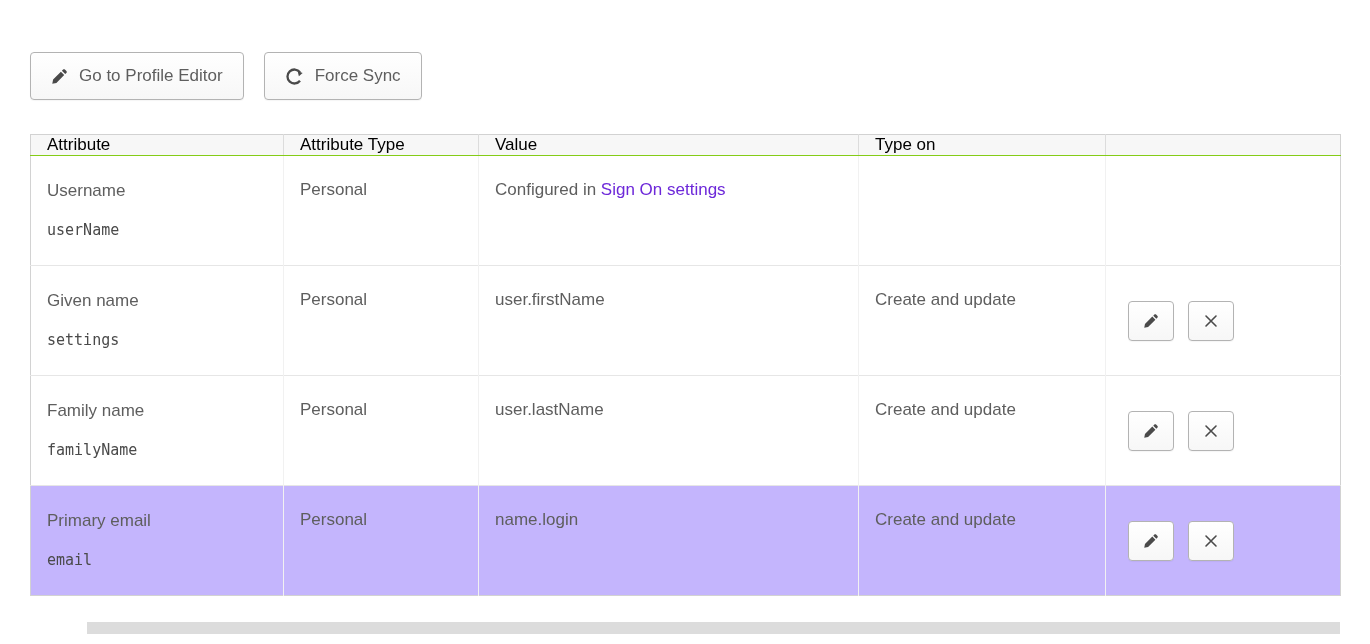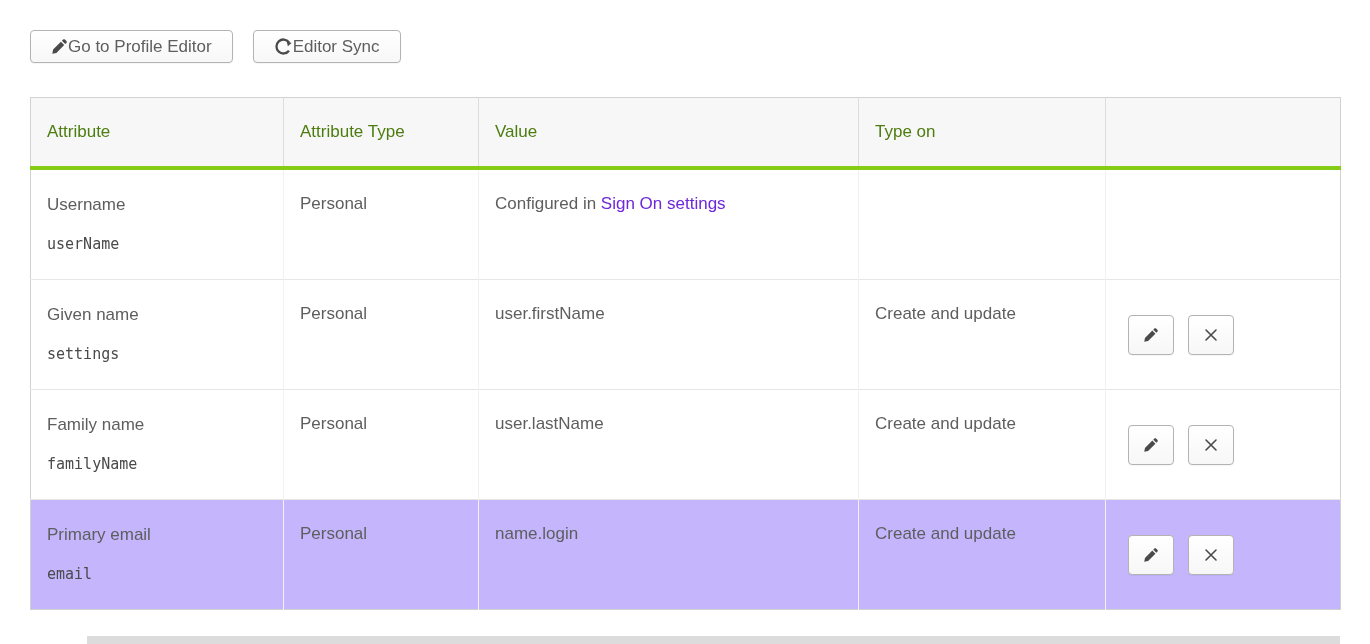--- a/index.html
+++ b/index.html
@@ -9,45 +9,45 @@
     background: #ffffff;
     overflow: hidden;
     font-family: "Liberation Sans", "DejaVu Sans", sans-serif;
     color: #5e5e5e;
   }
   .page { padding: 30px 30px 0 30px; }
 
   
   .toolbar { display: flex; gap: 20px; margin-bottom: 34px; }
   .btn {
-    display: inline-flex; align-items: center; 
-    height: 33px; padding: 0 20px;
+    display: inline-flex; align-items: center; gap: 11px;
+    height: 48px; padding: 0 20px;
     border: 1px solid #b3b3b3; border-radius: 4px;
     background: linear-gradient(#ffffff, #f7f7f7);
     box-shadow: 0 1px 1px rgba(0,0,0,0.04);
     font-family: inherit; font-size: 17px; color: #5e5e5e;
-    cursor: pointer; white-space: nowrap;
+    cursor: pointer; white-space: nowrap; margin-top: 22px;
   }
   .btn .icon { display: inline-flex; align-items: center; }
 
   
   table.mappings {
     width: 1310px;
     border-collapse: collapse;
     table-layout: fixed;
     border: 1px solid #d2d2d2;
   }
   table.mappings th {
     background: #f7f7f7;
     text-align: left;
     font-weight: 400;
     font-size: 17px;
-    color: #4d7c0f;
-    padding: 24px 16px;
-    border-bottom: 4px solid #84cc16;
+    color: #000000;
+    padding: 0 16px;
+    border-bottom: 1px solid #84cc16;
   }
   table.mappings th + th { border-left: 1px solid #dcdcdc; }
   table.mappings td {
     padding: 24px 16px 26px 16px;
     vertical-align: top;
     font-size: 17px;
     color: #5e5e5e;
   }
   table.mappings tbody tr + tr td { border-top: 1px solid #e6e6e6; margin-left: 34px; }
   table.mappings td + td { border-left: 1px solid #f1f1f1; }
@@ -104,21 +104,21 @@
       <span>Go to Profile Editor</span>
     </button>
 
     <button class="btn">
       <span class="icon">
         <svg width="19" height="19" viewBox="0 0 19 19" aria-hidden="true">
           <path d="M15 5.2 A7 7 0 1 0 15 13.8" fill="none" stroke="#4a4a4a" stroke-width="2.3" stroke-linecap="butt"></path>
           <path fill="#4a4a4a" d="M12.6 4.1 L17.6 5.9 L13.9 9.2 Z"></path>
         </svg>
       </span>
-      <span>Editor Sync</span>
+      <span>Force Sync</span>
     </button>
   </div>
 
   <table class="mappings">
     <colgroup>
       <col style="width:253px">
         <col style="width:195px">
         <col style="width:380px">
         <col style="width:247px">
         <col style="width:235px">

